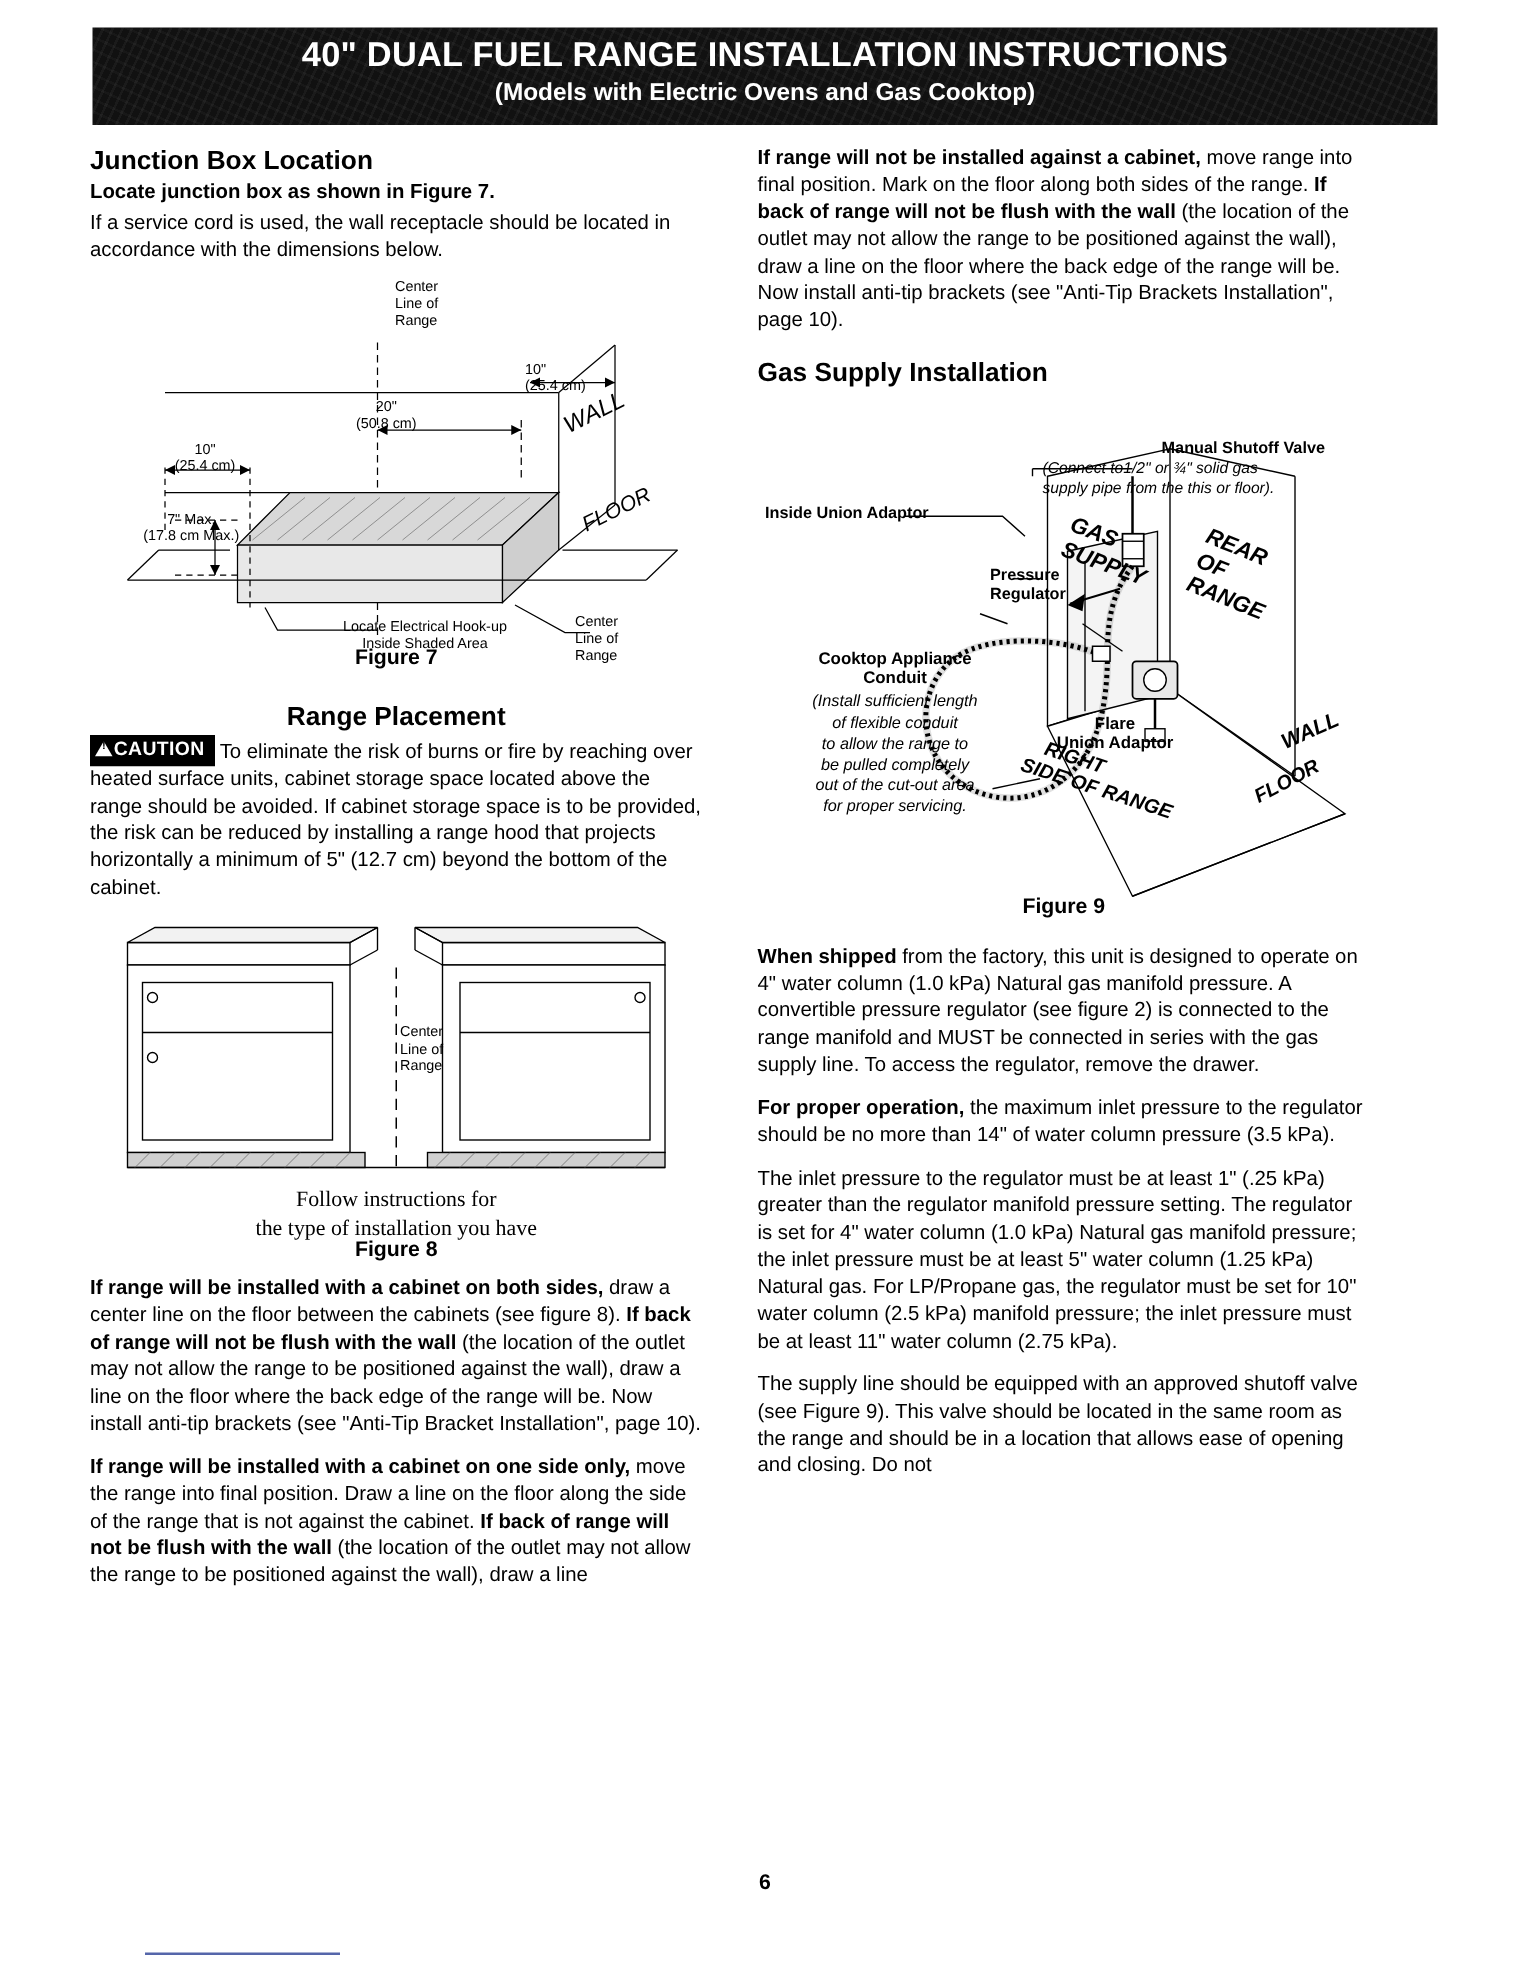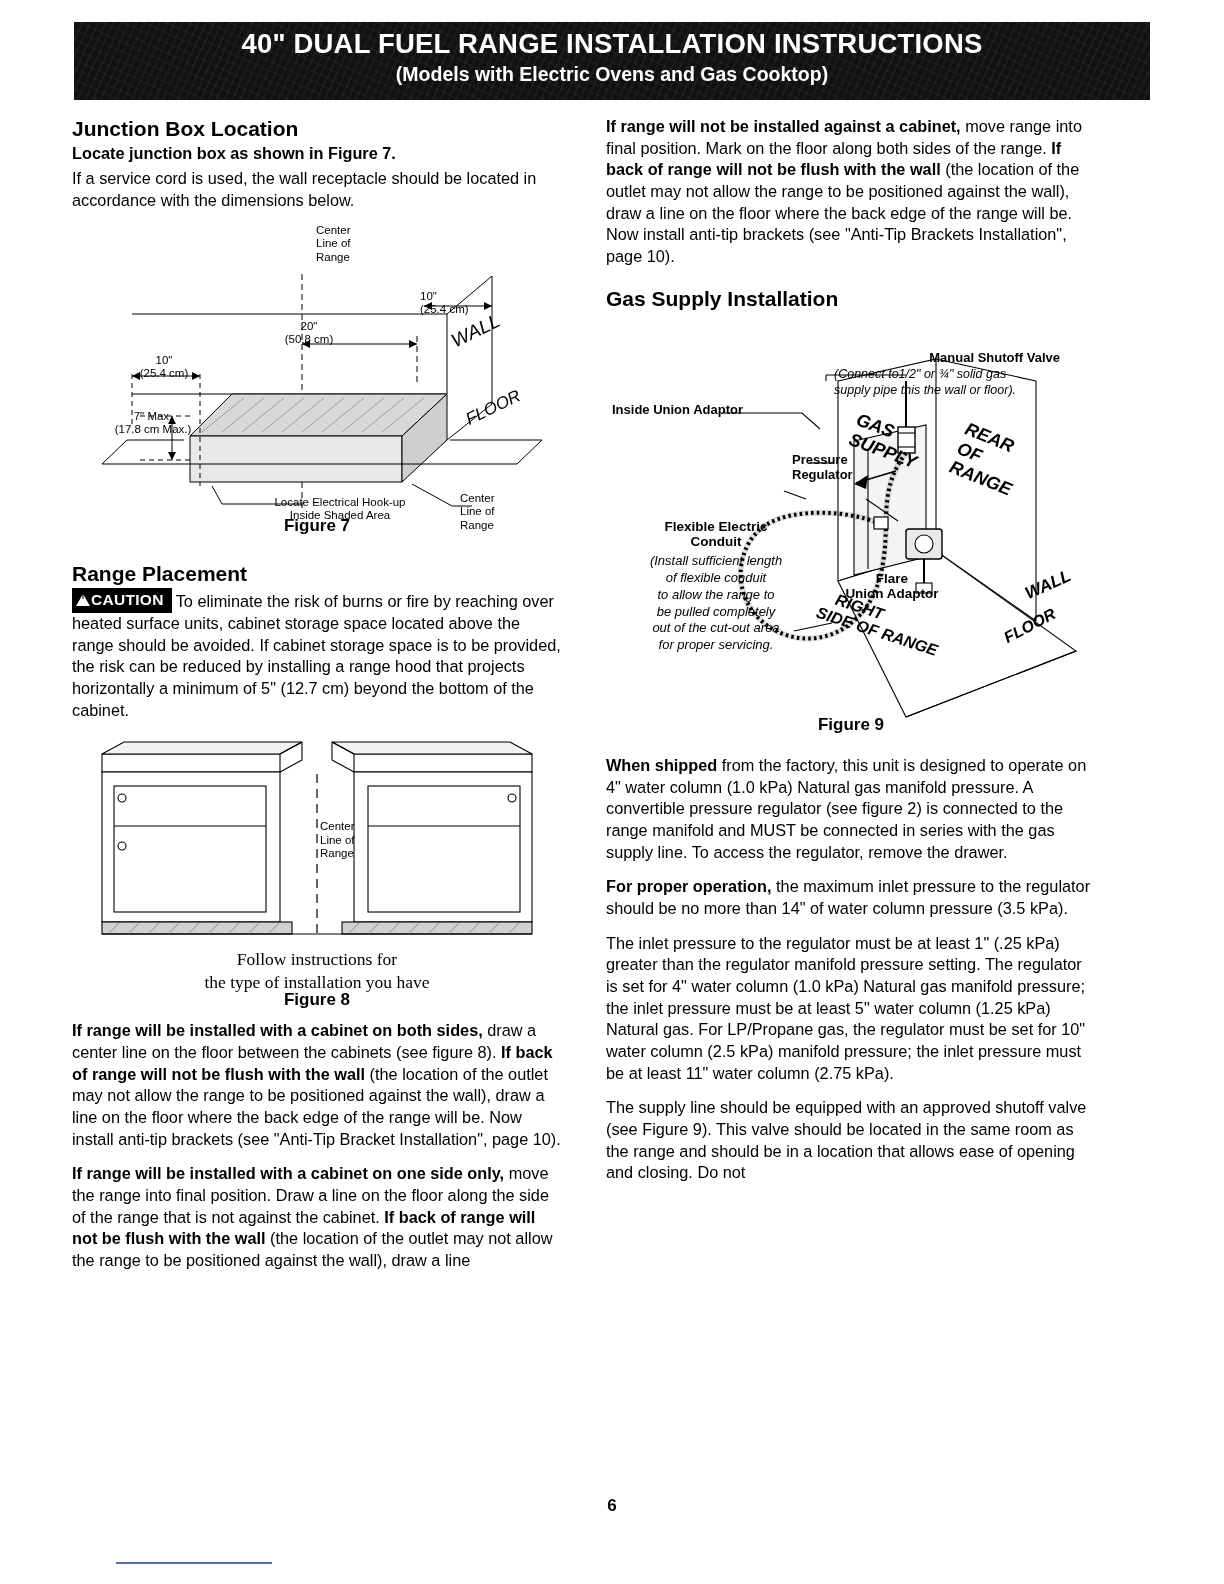--- a/index.html
+++ b/index.html
@@ -258,21 +258,21 @@
       <div class="lbl" style="left:52px; top:130px; width:80px;">10"<br>(25.4 cm)</div>
       <div class="lbl" style="left:26px; top:186px; width:110px;">7" Max.<br>(17.8 cm Max.)</div>
       <div class="lbl" style="left:378px; top:96px; font-size:19px; font-style:italic; transform:rotate(-26deg);">WALL</div>
       <div class="lbl" style="left:392px; top:174px; font-size:17px; font-style:italic; transform:rotate(-26deg);">FLOOR</div>
       <div class="lbl" style="left:148px; top:272px; width:240px; text-align:center;">Locate Electrical Hook-up<br>Inside Shaded Area</div>
       <div class="lbl" style="left:388px; top:268px; width:80px; text-align:left;">Center<br>Line of<br>Range</div>
 
       <div class="fig-caption" style="position:absolute; left:0; top:288px; width:490px;">Figure 7</div>
     </div>
 
-    <h3 class="sec" style="margin-top:22px;">Range Placement</h3>
+    <h3 class="sec" style="margin-top:22px;text-align:center;">Range Placement</h3>
     <p><span class="caution"><span class="tri-wrap"><span class="tri"></span><span class="bang">!</span></span><span>CAUTION</span></span><span>To eliminate the risk of burns or fire by reaching over heated surface units, cabinet storage space located above the range should be avoided. If cabinet storage space is to be provided, the risk can be reduced by installing a range hood that projects horizontally a minimum of 5" (12.7 cm) beyond the bottom of the cabinet.</span></p>
 
     <div class="fig fig8">
       <svg width="490" height="215" viewBox="0 0 490 215">
         <g fill="none" stroke="#000" stroke-width="1.1">
 
           <polygon points="30,20 208,20 208,38 30,38" fill="#fff"></polygon>
           <polygon points="30,20 52,8 230,8 208,20" fill="#f2f2f2"></polygon>
           <line x1="208" y1="20" x2="230" y2="8"></line>
           <line x1="208" y1="38" x2="230" y2="26"></line>
@@ -383,32 +383,32 @@
           <path d="M260 178 L292 200"></path>
           <path d="M188 310 L226 302"></path>
 
           <rect x="268" y="196" width="14" height="12" fill="#fff" stroke-width="1.2"></rect>
         </g>
       </svg>
 
       <div class="lbl lbl-b" style="left:224px; top:30px; width:230px; text-align:right; font-size:13px;">Manual Shutoff Valve</div>
       <div class="lbl lbl-i" style="left:228px; top:46px; width:250px; text-align:left; font-size:12.5px; line-height:1.25;">
         <span>(Connect to1/2" or ¾" solid gas</span><br>
-        <span>supply pipe this the wall or floor).</span>
+        <span>supply pipe from the this or floor).</span>
       </div>
       <div class="lbl lbl-b" style="left:6px; top:82px; width:170px; text-align:left; font-size:13px;">Inside Union Adaptor</div>
       <div class="lbl lbl-b" style="left:186px; top:132px; width:100px; text-align:left; font-size:13px;">
         <span>Pressure</span><br>
         <span>Regulator</span>
       </div>
       <div class="lbl" style="left:244px; top:106px; font-size:18px; font-weight:bold; font-style:italic; transform:rotate(20deg); width:110px; text-align:left;">GAS<br>SUPPLY</div>
       <div class="lbl" style="left:348px; top:116px; font-size:18px; font-weight:bold; font-style:italic; transform:rotate(22deg); width:110px; text-align:left;">REAR<br>OF<br>RANGE</div>
 
       <div class="lbl lbl-b" style="left:10px; top:198px; width:200px; text-align:center; font-size:13.5px;">
-        <span>Flexible Electric</span><br>
+        <span>Cooktop Appliance</span><br>
         <span>Conduit</span>
       </div>
       <div class="lbl lbl-i" style="left:10px; top:232px; width:200px; text-align:center; font-size:13px; line-height:1.3;">
         (Install sufficient length<br>of flexible conduit<br>to allow the range to<br>be pulled completely<br>out of the cut-out area<br>for proper servicing.
       </div>
       <div class="lbl lbl-b" style="left:206px; top:250px; width:160px; text-align:center; font-size:13.5px;">
         <span>Flare</span><br>
         <span>Union Adaptor</span>
       </div>
       <div class="lbl" style="left:418px; top:254px; font-size:17px; font-weight:bold; font-style:italic; transform:rotate(-24deg);">WALL</div>

